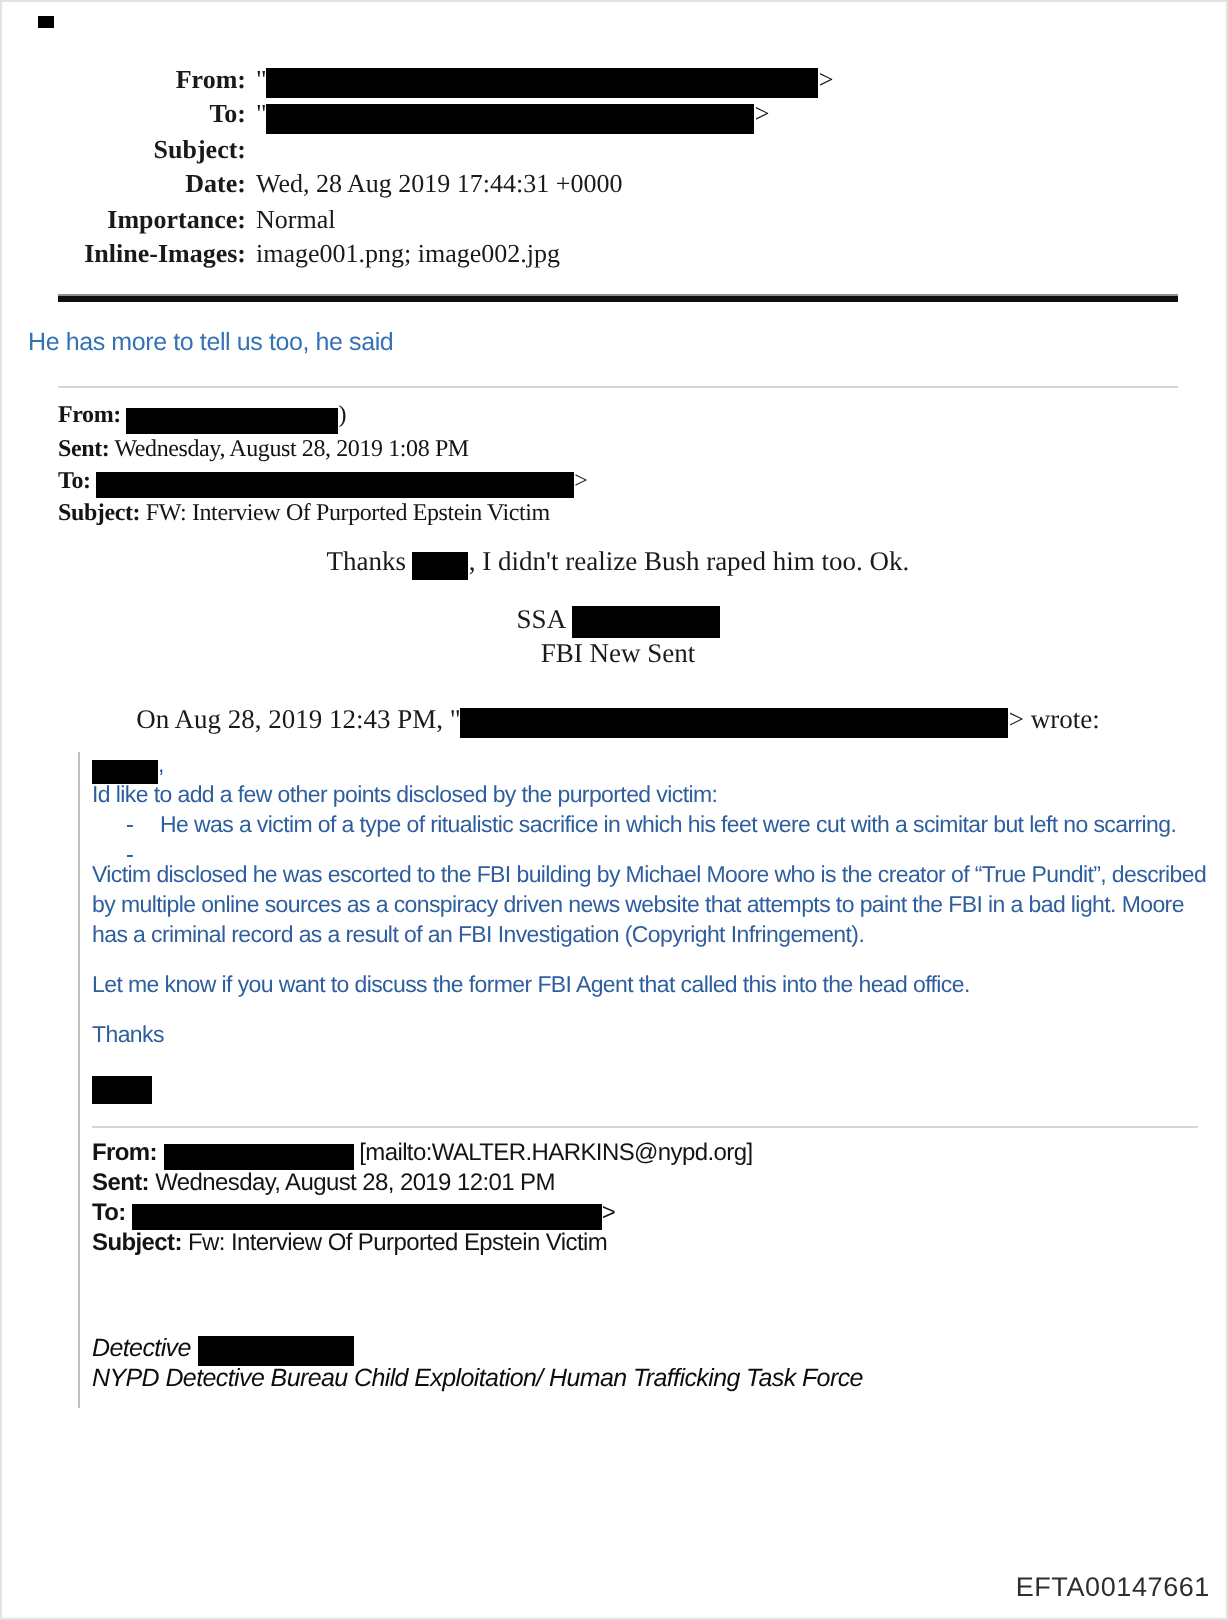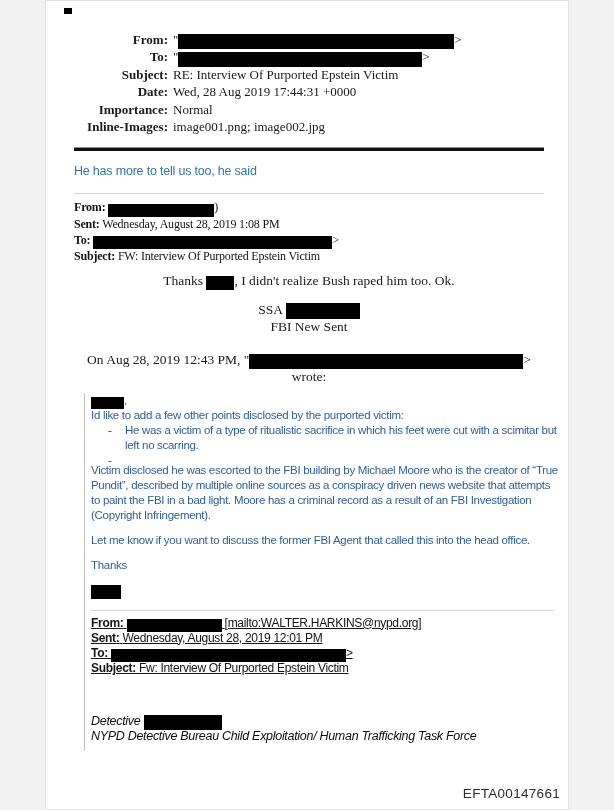--- a/index.html
+++ b/index.html
@@ -1,18 +1,18 @@
 <!DOCTYPE html>
 <html><head>
 <meta charset="utf-8">
 <style>
   html,body { margin:0; padding:0; background:#f2f2f2; }
   .page {
     position:relative;
-    width:524px; height:810px;
+    width:614px; height:810px;
     margin:0 auto;
     background:#ffffff;
     border:1px solid #e2e2e2;
     box-sizing:border-box;
     overflow:hidden;
     font-family:"Liberation Serif", serif;
     color:#1a1a1a;
   }
   .corner-mark { position:absolute; left:18px; top:7px; width:8px; height:6px; background:#000; }
 
@@ -22,21 +22,21 @@
   .ht-label { width:94px; text-align:right; font-weight:bold; flex:0 0 94px; }
   .ht-value { margin-left:5px; white-space:nowrap; }
 
   .redact { display:inline-block; background:#000; vertical-align:bottom; margin-bottom:-1px; }
 
   .rule-thick { margin:12px 24px 0 28px; height:3px; background:#101010; border-top:1px solid #8f8f8f; }
   .rule-light { margin:15px 24px 0 28px; height:1px; background:#d5d5d5; }
 
   
   .reply-note {
-    margin:13px 24px 0 28px;
+    margin:13px 24px 0 13px;
     font-family:"Liberation Sans", sans-serif;
     font-size:12.5px; letter-spacing:-0.2px;
     color:#3572b4;
   }
 
   
   .header-mid { margin:5px 24px 0 28px; font-family:Liberation Serif, serif;
     font-size:12px; letter-spacing:-0.2px; line-height:16.3px; color:#141414; }
   .hm-label { font-weight:bold; }
 
@@ -54,21 +54,21 @@
     padding-left:6px;
     font-family:"Liberation Sans", sans-serif;
     font-size:11.5px; letter-spacing:-0.3px; line-height:15px;
     color:#2e5e9e;
   }
   .q-greet { height:15px; }
   .q-bullet { position:relative; padding-left:34px; }
   .q-dash { position:absolute; left:17px; top:0; }
   .q-para { margin-top:10px; }
   .q-rule { margin-top:12px; margin-right:8px; height:1px; background:#d5d5d5; }
-  .q-header { margin-top:5px; color:#141414; font-size:12px; line-height:15px;text-decoration:underline; }
+  .q-header { margin-top:5px; color:#141414; font-size:12px; line-height:15px; }
   .q-sig { margin-top:14px; color:#0d0d0d; font-weight:normal; font-style:italic;
     font-size:12.5px; line-height:15.5px; padding-bottom:6px; }
 
   .bates {
     position:absolute; right:8px; bottom:8px;
     font-family:"Liberation Sans", sans-serif;
     font-size:13.5px; color:#2e2e2e; letter-spacing:0.3px;
   }
 </style>
 </head>
@@ -82,21 +82,20 @@
     <div class="ht-row">
       <span class="ht-label">From:</span>
       <span class="ht-value"><span>"</span><span class="redact" style="width:276px;height:15px"></span><span>&gt;</span></span>
     </div>
     <div class="ht-row">
       <span class="ht-label">To:</span>
       <span class="ht-value"><span>"</span><span class="redact" style="width:244px;height:15px"></span><span>&gt;</span></span>
     </div>
     <div class="ht-row">
       <span class="ht-label">Subject:</span>
-      <span class="ht-value">RE: Interview Of Purported Epstein Victim</span>
     </div>
     <div class="ht-row">
       <span class="ht-label">Date:</span>
       <span class="ht-value">Wed, 28 Aug 2019 17:44:31 +0000</span>
     </div>
     <div class="ht-row">
       <span class="ht-label">Importance:</span>
       <span class="ht-value">Normal</span>
     </div>
     <div class="ht-row">

